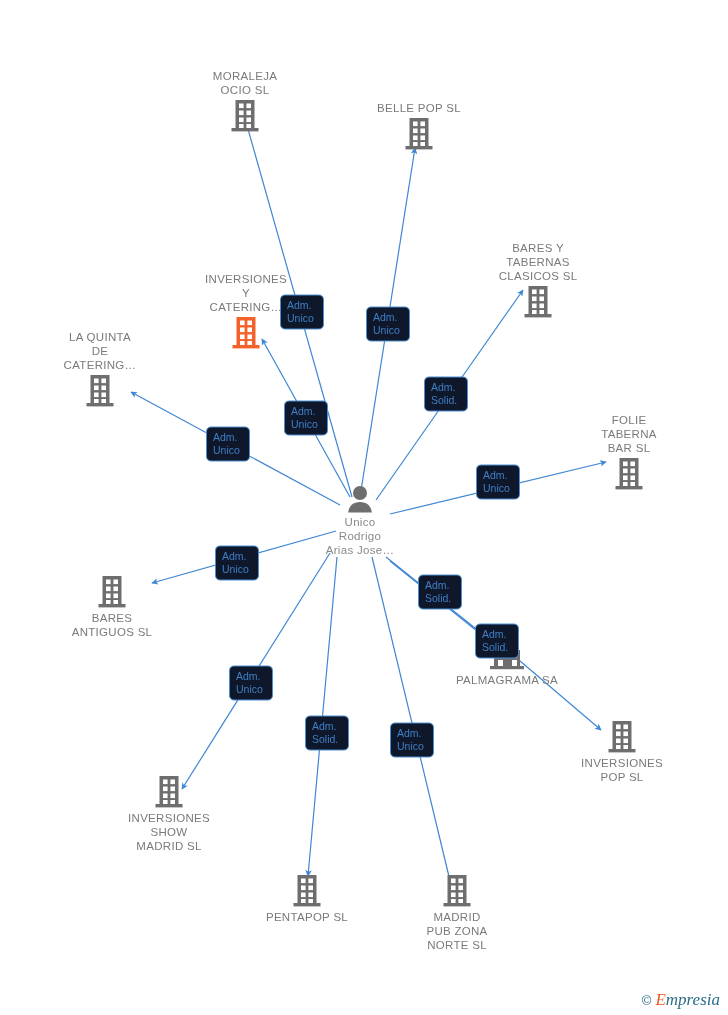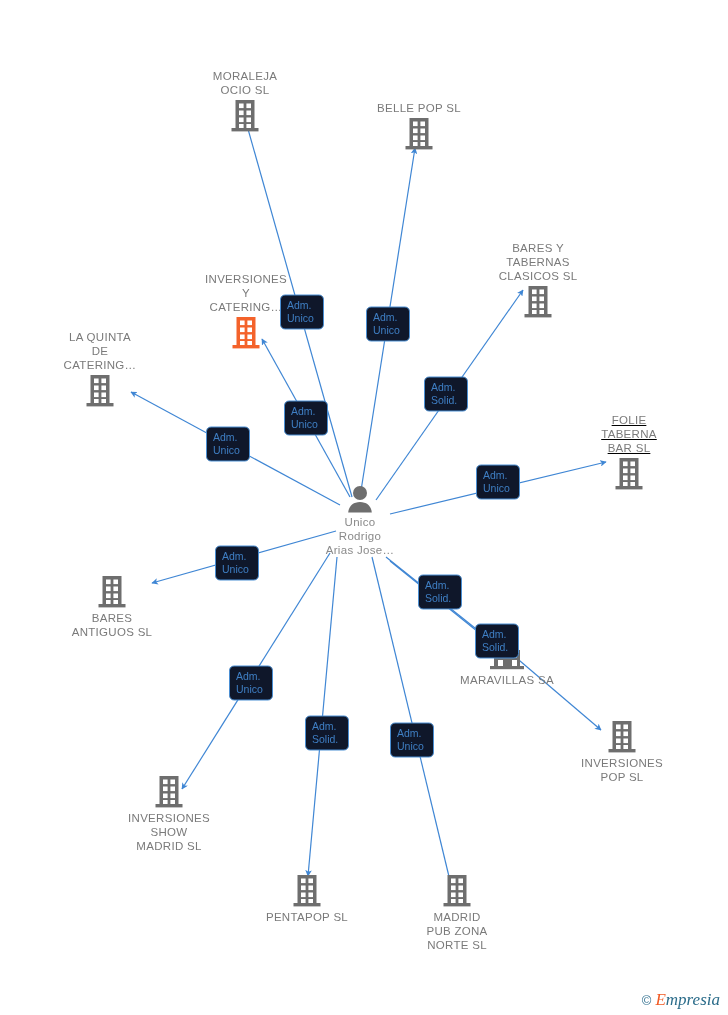--- a/index.html
+++ b/index.html
@@ -154,21 +154,21 @@
             <rect x="15.4" y="4.5" width="4.6" height="4.6" fill="#ffffff"></rect>
             <rect x="8" y="11.5" width="4.6" height="4.6" fill="#ffffff"></rect>
             <rect x="15.4" y="11.5" width="4.6" height="4.6" fill="#ffffff"></rect>
             <rect x="8" y="18.5" width="4.6" height="4.6" fill="#ffffff"></rect>
             <rect x="15.4" y="18.5" width="4.6" height="4.6" fill="#ffffff"></rect>
             <rect x="8" y="25" width="4.6" height="4" fill="#ffffff"></rect>
             <rect x="15.4" y="25" width="4.6" height="4" fill="#ffffff"></rect>
             <rect x="0.5" y="29" width="27" height="3.4" fill="#6e6e6e"></rect>
           </svg></span>
       </div>
-      <div class="node caption-above" style="left: 629px; top: 452px; text-decoration: underline;">
+      <div class="node caption-above" style="left: 629px; top: 452px;">
         <span class="caption">FOLIE
 TABERNA
 BAR  SL</span>
         <span class="glyph"><svg width="28" height="34" viewBox="0 0 28 34" aria-hidden="true">
             <rect x="4.5" y="1" width="19" height="28" fill="#6e6e6e"></rect>
             <rect x="8" y="4.5" width="4.6" height="4.6" fill="#ffffff"></rect>
             <rect x="15.4" y="4.5" width="4.6" height="4.6" fill="#ffffff"></rect>
             <rect x="8" y="11.5" width="4.6" height="4.6" fill="#ffffff"></rect>
             <rect x="15.4" y="11.5" width="4.6" height="4.6" fill="#ffffff"></rect>
             <rect x="8" y="18.5" width="4.6" height="4.6" fill="#ffffff"></rect>
@@ -197,21 +197,21 @@
       <div class="node" style="left: 507px; top: 667px;">
         <span class="glyph"><svg width="34" height="24" viewBox="0 0 34 24" aria-hidden="true">
             <rect x="4" y="3" width="26" height="16" fill="#6e6e6e"></rect>
             <rect x="8" y="6" width="5" height="5" fill="#ffffff"></rect>
             <rect x="15" y="6" width="5" height="5" fill="#ffffff"></rect>
             <rect x="22" y="6" width="5" height="5" fill="#ffffff"></rect>
             <rect x="8" y="13" width="5" height="6" fill="#ffffff"></rect>
             <rect x="22" y="13" width="5" height="6" fill="#ffffff"></rect>
             <rect x="0" y="19" width="34" height="3.2" fill="#6e6e6e"></rect>
           </svg></span>
-        <span class="caption">MARAVILLAS SA</span>
+        <span class="caption">PALMAGRAMA SA</span>
       </div>
       <div class="node" style="left: 622px; top: 752px;">
         <span class="glyph"><svg width="28" height="34" viewBox="0 0 28 34" aria-hidden="true">
             <rect x="4.5" y="1" width="19" height="28" fill="#6e6e6e"></rect>
             <rect x="8" y="4.5" width="4.6" height="4.6" fill="#ffffff"></rect>
             <rect x="15.4" y="4.5" width="4.6" height="4.6" fill="#ffffff"></rect>
             <rect x="8" y="11.5" width="4.6" height="4.6" fill="#ffffff"></rect>
             <rect x="15.4" y="11.5" width="4.6" height="4.6" fill="#ffffff"></rect>
             <rect x="8" y="18.5" width="4.6" height="4.6" fill="#ffffff"></rect>
             <rect x="15.4" y="18.5" width="4.6" height="4.6" fill="#ffffff"></rect>

